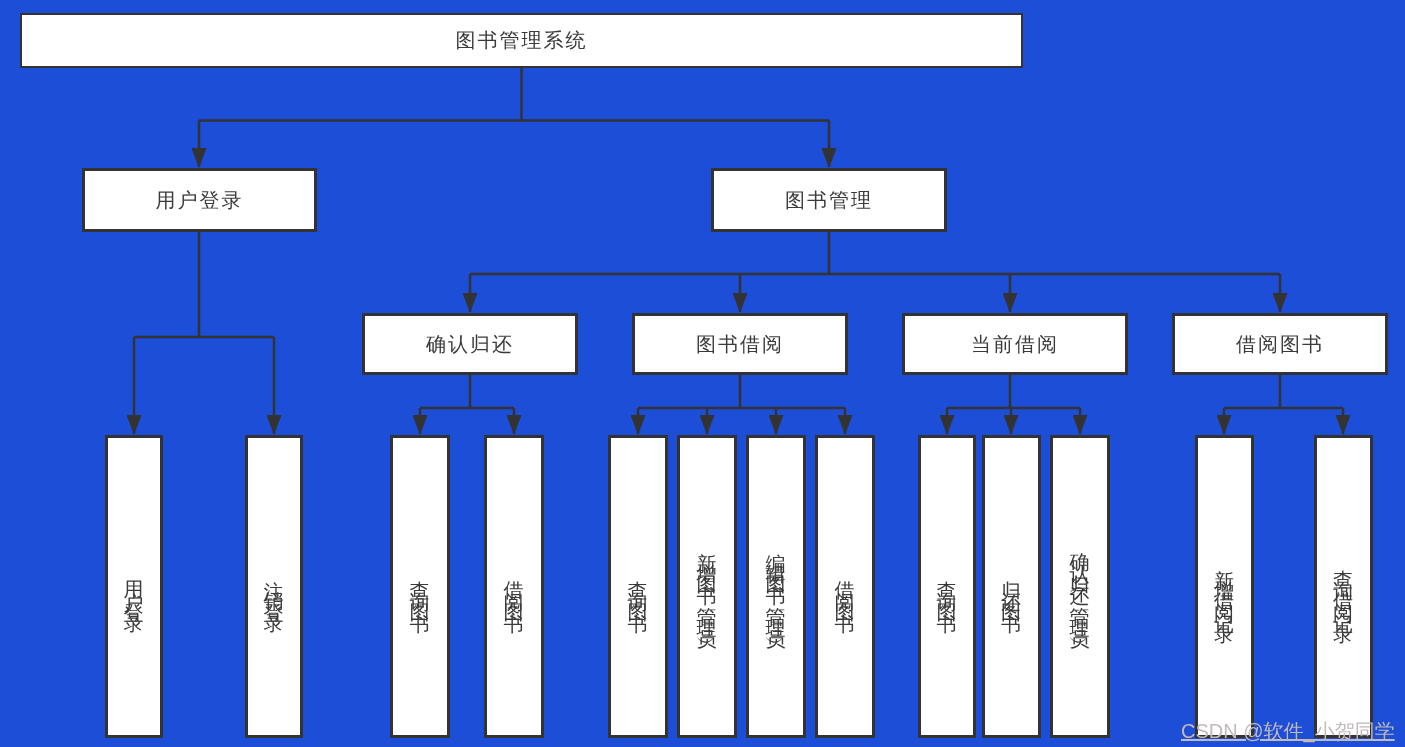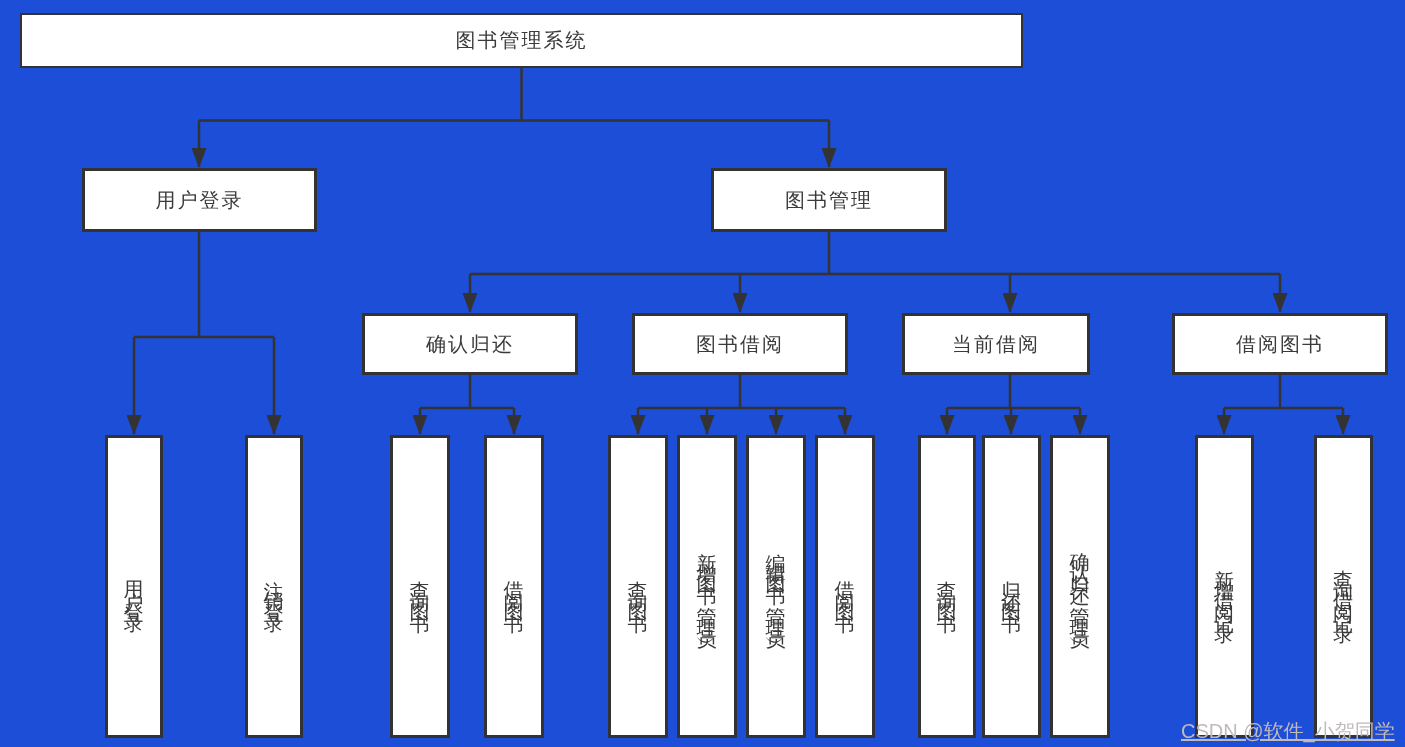--- a/index.html
+++ b/index.html
@@ -122,21 +122,21 @@
   <div class="node" style="left:711px; top:168px; width:236px; height:64px;">
     <span class="hlabel">图书管理</span>
   </div>
 
   <div class="node" style="left:362px; top:313px; width:216px; height:62px;">
     <span class="hlabel">确认归还</span>
   </div>
   <div class="node" style="left:632px; top:313px; width:216px; height:62px;">
     <span class="hlabel">图书借阅</span>
   </div>
-  <div class="node" style="left:902px; top:313px; width:188px; height:62px;">
+  <div class="node" style="left:902px; top:313px; width:226px; height:62px;">
     <span class="hlabel">当前借阅</span>
   </div>
   <div class="node" style="left:1172px; top:313px; width:216px; height:62px;">
     <span class="hlabel">借阅图书</span>
   </div>
 
   <div class="node" style="left:105px; top:435px; width:58px; height:303px;">
     <span class="vlabel">用户登录</span>
   </div>
   <div class="node" style="left:245px; top:435px; width:58px; height:303px;">

